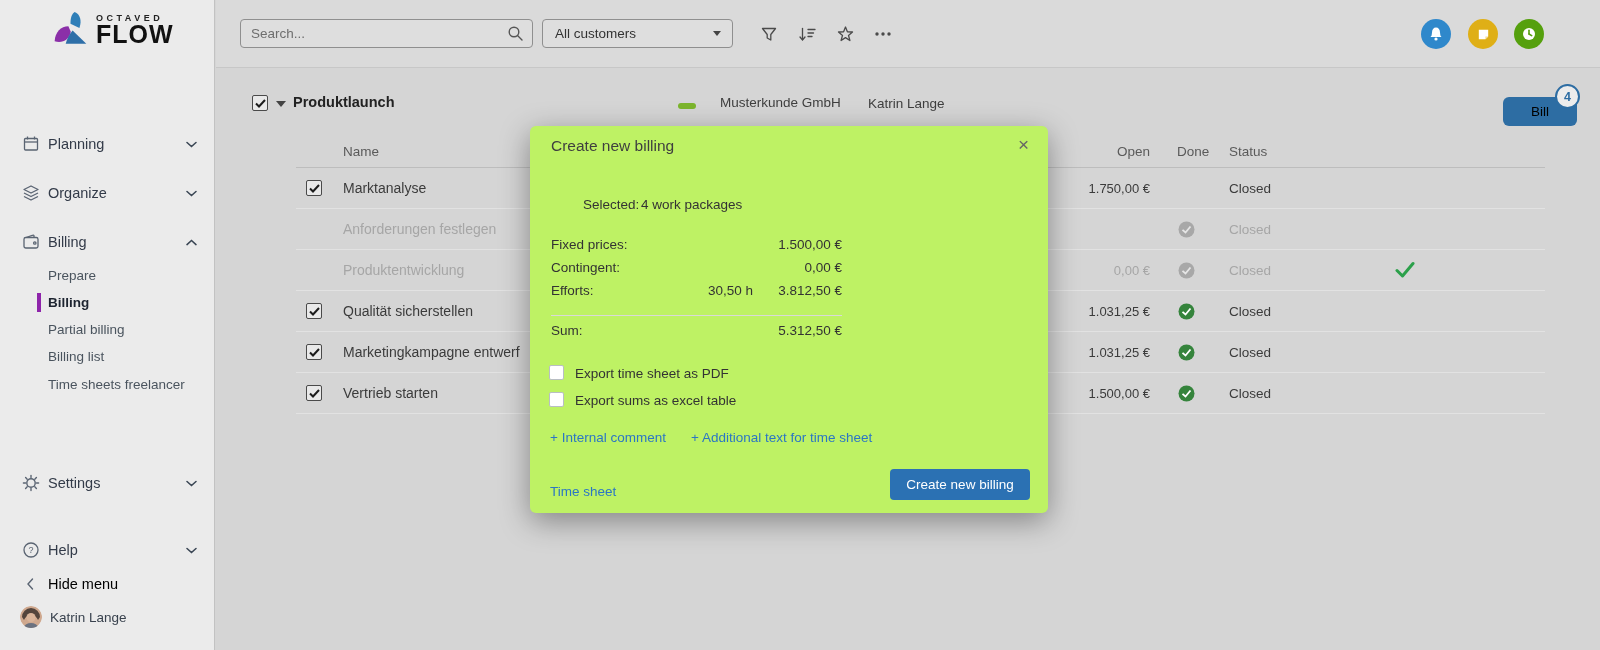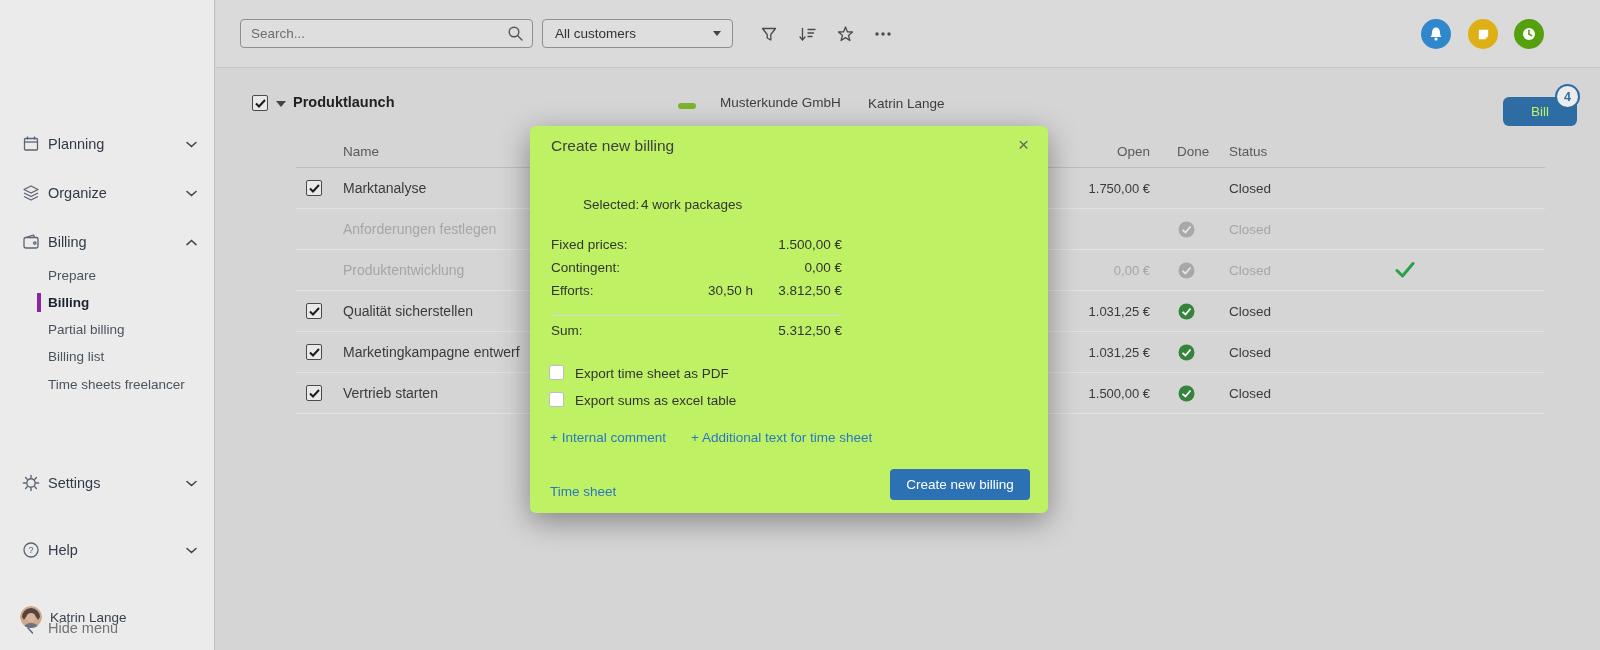--- a/index.html
+++ b/index.html
@@ -14,21 +14,21 @@
   .logo-top { font-size:9px; letter-spacing:3.5px; color:#222; font-weight:600; }
   .logo-bottom { font-size:25px; font-weight:800; color:#111; letter-spacing:1px; line-height:22px; }
   .nav-item { position:absolute; left:0; width:215px; height:30px; display:flex; align-items:center; cursor:pointer; color:#333b49; }
   .nav-item .nicon { position:absolute; left:22px; width:18px; height:18px; color:#5a6472; }
   .nav-item .nlabel { position:absolute; left:48px; font-size:14.5px; }
   .nav-item .chev { position:absolute; right:18px; width:11px; height:7px; color:#3a4654; }
   .sub-item { position:absolute; left:0; width:215px; height:27px; display:flex; align-items:center; cursor:pointer; }
   .sub-item .slabel { position:absolute; left:48px; font-size:13.5px; color:#4a545e; }
   .sub-item.active .slabel { font-weight:bold; color:#1d2430; }
   .active-bar { position:absolute; left:37px; top:4px; width:4px; height:19px; background:#8e24aa; }
-  .hide-menu { color:#737373;margin-top:44px; }
+  .hide-menu { color:#000000; }
   .user-item { position:absolute; left:0; width:215px; height:30px; display:flex; align-items:center; cursor:pointer; }
   .user-item .ulabel { position:absolute; left:50px; font-size:13.5px; color:#39424e; }
   .avatar { position:absolute; left:20px; width:22px; height:22px; border-radius:50%; overflow:hidden; }
 
   
   .topbar { position:absolute; left:216px; top:0; width:1384px; height:68px; background:#dadada; border-bottom:1px solid #c7c7c7; }
   .searchbox { position:absolute; left:24px; top:19px; width:293px; height:29px; background:#dedede; border:1px solid #8f8f8f; border-radius:4px; display:flex; align-items:center; }
   .searchbox input { flex:1; border:none; outline:none; background:transparent; font-size:13.5px; color:#555; padding:0 10px; font-family:inherit; }
   .searchbox input::placeholder { color:#6e6e6e; }
   .search-ic { margin-right:8px; width:17px; height:17px; color:#555; }
@@ -40,21 +40,21 @@
 
   
   .project-row { position:absolute; left:216px; top:90px; width:1384px; height:36px; }
   .cbx { width:16px; height:16px; background:#e9e9e9; border:1.5px solid #4a4a4a; border-radius:2px; display:flex; align-items:center; justify-content:center; cursor:pointer; }
   .proj-cbx { position:absolute; left:36px; top:5px; }
   .expander { position:absolute; left:60px; top:11px; width:0; height:0; border-left:5px solid transparent; border-right:5px solid transparent; border-top:6px solid #444; cursor:pointer; }
   .proj-name { position:absolute; left:77px; top:4px; font-size:14.5px; font-weight:bold; color:#222; cursor:pointer; }
   .progress-dash { position:absolute; left:462px; top:13px; width:18px; height:6px; border-radius:3px; background:#7cb52d; }
   .proj-customer { position:absolute; left:504px; top:5px; font-size:13.5px; color:#3f3f3f; }
   .proj-manager { position:absolute; left:652px; top:6px; font-size:13.5px; color:#3f3f3f; }
-  .bill-btn { position:absolute; left:1287px; top:7px; width:74px; height:29px; background:#2d6da3; border-radius:6px; color:#bef264; font-size:13.5px; display:flex; align-items:center; justify-content:center; cursor:pointer; }
+  .bill-btn { position:absolute; left:1287px; top:7px; width:74px; height:29px; background:#2d6da3; border-radius:6px; color:#000000; font-size:13.5px; display:flex; align-items:center; justify-content:center; cursor:pointer; }
   .bill-badge { position:absolute; left:1339px; top:-6px; width:25px; height:25px; border-radius:50%; background:#ececec; border:2px solid #2d6da3; color:#2d6da3; font-size:12.5px; font-weight:bold; display:flex; align-items:center; justify-content:center; }
 
   .table-header { position:absolute; left:296px; top:135px; width:1249px; height:33px; border-bottom:1px solid #bdbdbd; font-size:13.5px; color:#5a5a5a; }
   .th-name { position:absolute; left:47px; top:9px; }
   .th-open { position:absolute; left:764px; top:9px; width:90px; text-align:right; }
   .th-done { position:absolute; left:881px; top:9px; }
   .th-status { position:absolute; left:933px; top:9px; }
 
   .wp-row { position:absolute; left:296px; width:1249px; height:41px; border-bottom:1px solid #e2e2e2; font-size:14px; color:#3b3b3b; }
   .wp-row .row-cbx { position:absolute; left:10px; top:12px; }
@@ -78,20 +78,31 @@
   .m-cbx-label { position:absolute; left:45px; font-size:13.5px; color:#333; }
   .m-link { position:absolute; font-size:13.5px; color:#2b76c4; cursor:pointer; }
   .m-submit { position:absolute; right:18px; top:343px; width:140px; height:31px; background:#2b71b3; border-radius:4px; color:#fff; font-size:13.5px; display:flex; align-items:center; justify-content:center; cursor:pointer; }
 </style>
 </head>
 <body>
 
 <div id="app">
 
   <div class="sidebar">
+    <div class="logo">
+      <svg width="38" height="38" viewBox="0 0 36 36">
+        <path d="M21.5,2 C26.5,4 28.5,10 26,17 L17.5,13 C17.5,7 19,3.5 21.5,2 Z" fill="#2f7fb8"></path>
+        <path d="M15.5,15.5 C8.5,15.5 3,21 2.5,29.5 C9.5,32 16.5,28 17.8,20.5 Z" fill="#8b2fa8"></path>
+        <path d="M19.5,19.5 L32.5,32 H13 C14,27.5 16.5,23 19.5,19.5 Z" fill="#2e6fa8"></path>
+      </svg>
+      <div class="logo-text">
+        <span class="logo-top">OCTAVED</span>
+        <span class="logo-bottom">FLOW</span>
+      </div>
+    </div>
 
 
     <div class="nav-item" style="top:129px;">
       <svg class="nicon" viewBox="0 0 18 18" fill="none" stroke="currentColor" stroke-width="1.3">
         <rect x="2.5" y="3.5" width="13" height="11.5" rx="1"></rect>
         <line x1="2.5" y1="7" x2="15.5" y2="7"></line>
         <line x1="5.5" y1="1.5" x2="5.5" y2="4.5"></line>
         <line x1="12.5" y1="1.5" x2="12.5" y2="4.5"></line>
       </svg>
       <span class="nlabel">Planning</span>

